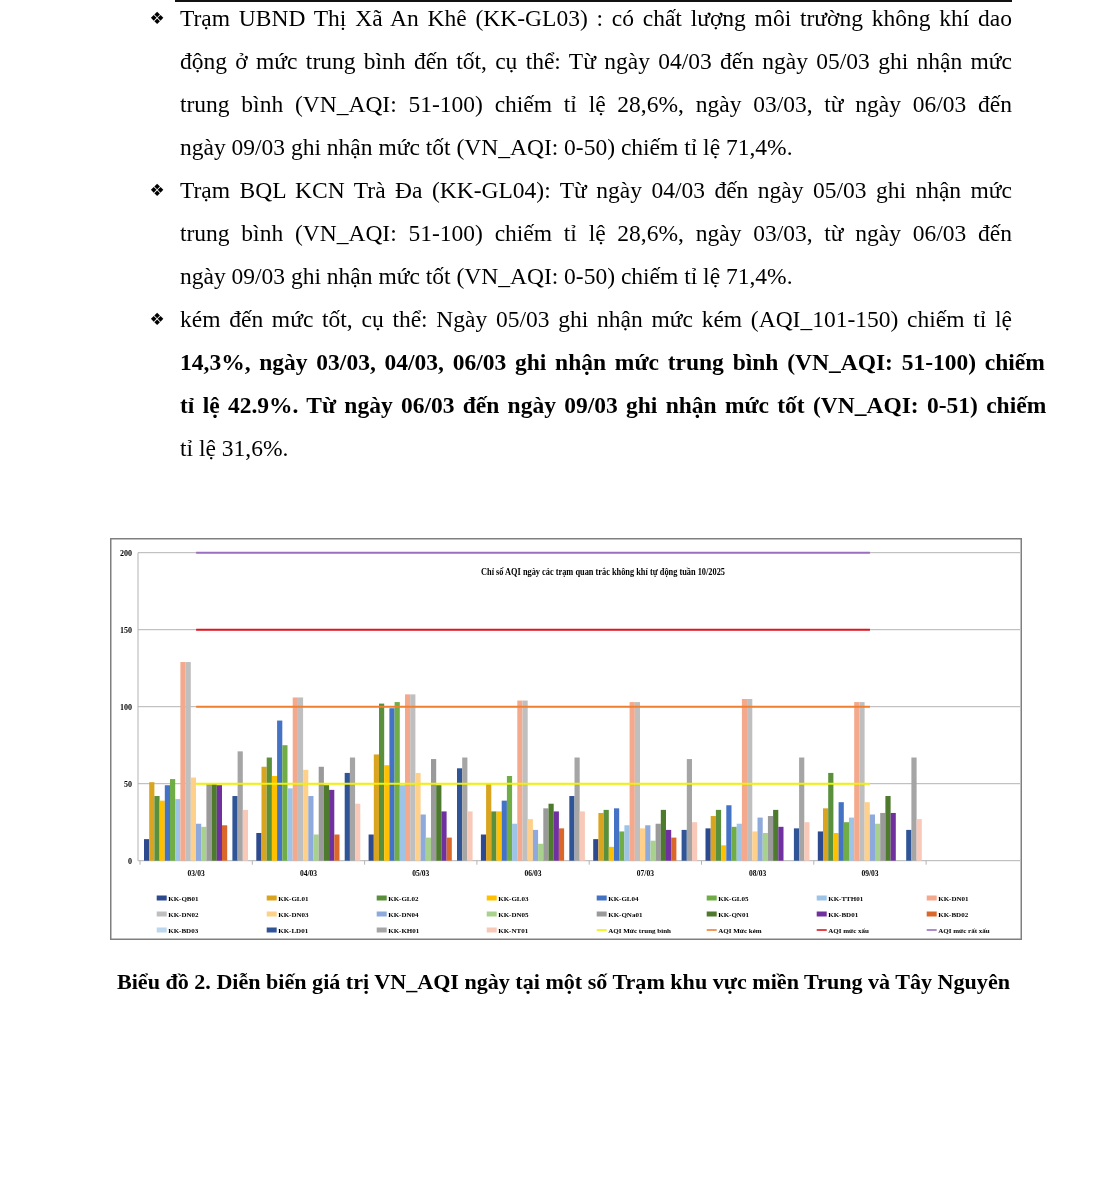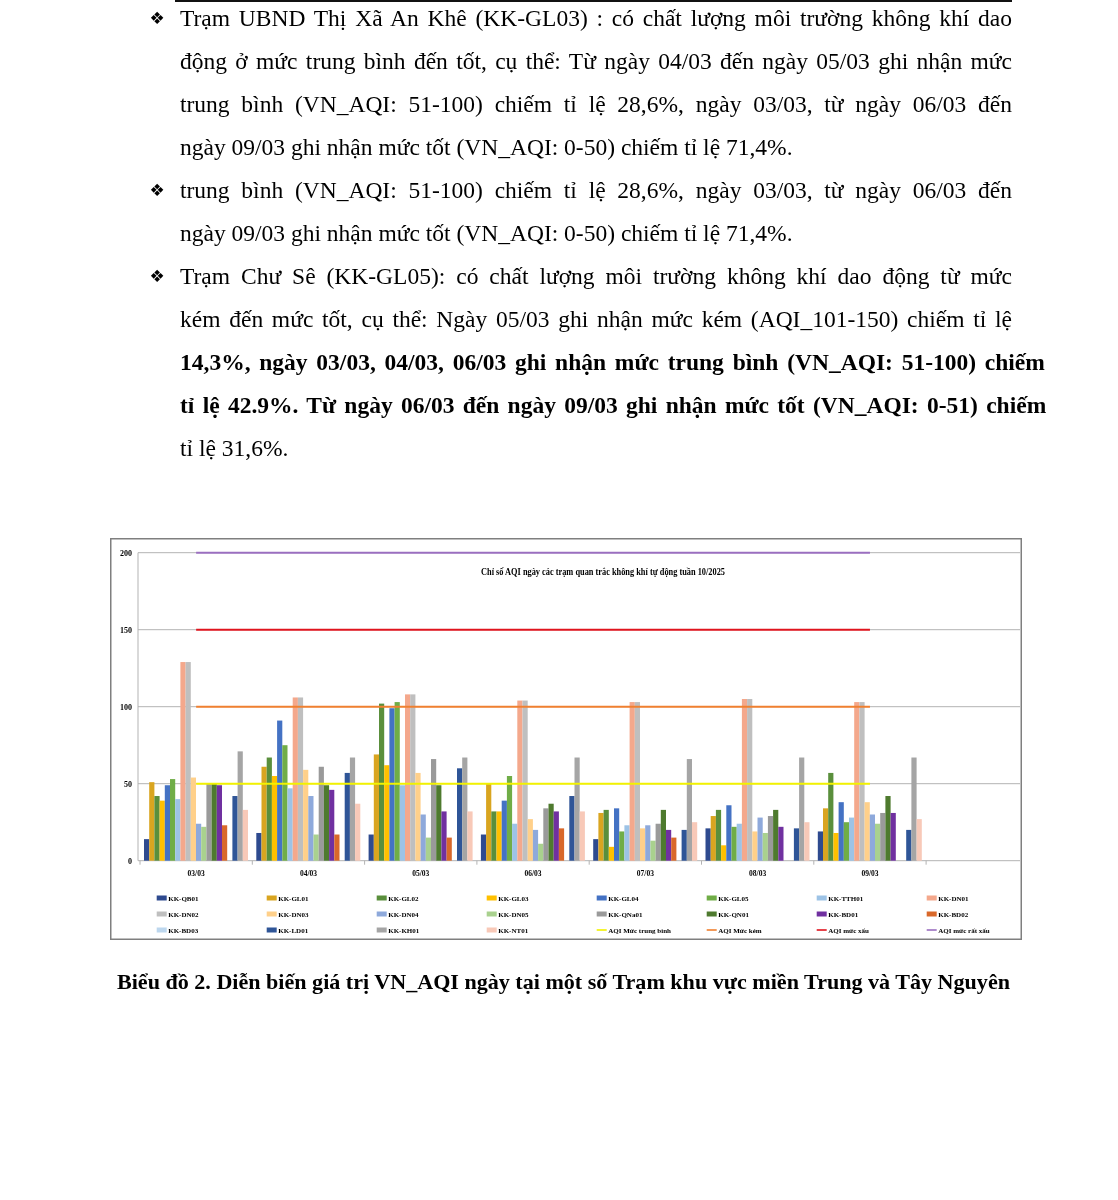--- a/index.html
+++ b/index.html
@@ -33,26 +33,26 @@
 <div class="doc-text">
   <div class="para">
     <span class="bullet">❖</span>
     <div class="line"><span style="word-spacing: 2.89688px;">Trạm UBND Thị Xã An Khê (KK-GL03) : có chất lượng môi trường không khí dao</span></div>
     <div class="line"><span style="word-spacing: 2.45037px; text-align: center;">động ở mức trung bình đến tốt, cụ thể: Từ ngày 04/03 đến ngày 05/03 ghi nhận mức</span></div>
     <div class="line"><span style="word-spacing: 5.88582px;">trung bình (VN_AQI: 51-100) chiếm tỉ lệ 28,6%, ngày 03/03, từ ngày 06/03 đến</span></div>
     <div class="line last"><span>ngày 09/03 ghi nhận mức tốt (VN_AQI: 0-50) chiếm tỉ lệ 71,4%.</span></div>
   </div>
   <div class="para">
     <span class="bullet">❖</span>
+    <div class="line"><span style="word-spacing: 3.58817px;">Trạm BQL KCN Trà Đa (KK-GL04): Từ ngày 04/03 đến ngày 05/03 ghi nhận mức</span></div>
     <div class="line"><span style="word-spacing: 5.88582px;">trung bình (VN_AQI: 51-100) chiếm tỉ lệ 28,6%, ngày 03/03, từ ngày 06/03 đến</span></div>
     <div class="line last"><span>ngày 09/03 ghi nhận mức tốt (VN_AQI: 0-50) chiếm tỉ lệ 71,4%.</span></div>
   </div>
   <div class="para">
     <span class="bullet">❖</span>
-    <div class="line"><span style="word-spacing: 5.05246px;">Trạm Chư Sê (KK-GL05): có chất lượng môi trường không khí dao động từ mức</span></div>
     <div class="line"><span style="word-spacing: 2.86354px; text-align: center;">kém đến mức tốt, cụ thể: Ngày 05/03 ghi nhận mức kém (AQI_101-150) chiếm tỉ lệ</span></div>
     <div class="line"><span style="word-spacing: 2.89323px; font-weight: bold;">14,3%, ngày 03/03, 04/03, 06/03 ghi nhận mức trung bình (VN_AQI: 51-100) chiếm</span></div>
     <div class="line"><span style="word-spacing: 2.41042px; font-weight: bold;">tỉ lệ 42.9%. Từ ngày 06/03 đến ngày 09/03 ghi nhận mức tốt (VN_AQI: 0-51) chiếm</span></div>
     <div class="line last"><span>tỉ lệ 31,6%.</span></div>
   </div>
 </div>
 
 <div class="chart">
   <svg id="chart-svg" width="912" height="402" viewBox="0 0 912 402">
     <rect x="0.75" y="0.75" width="910.5" height="400.5" fill="#ffffff" stroke="#7f7f7f" stroke-width="1.5"></rect>

